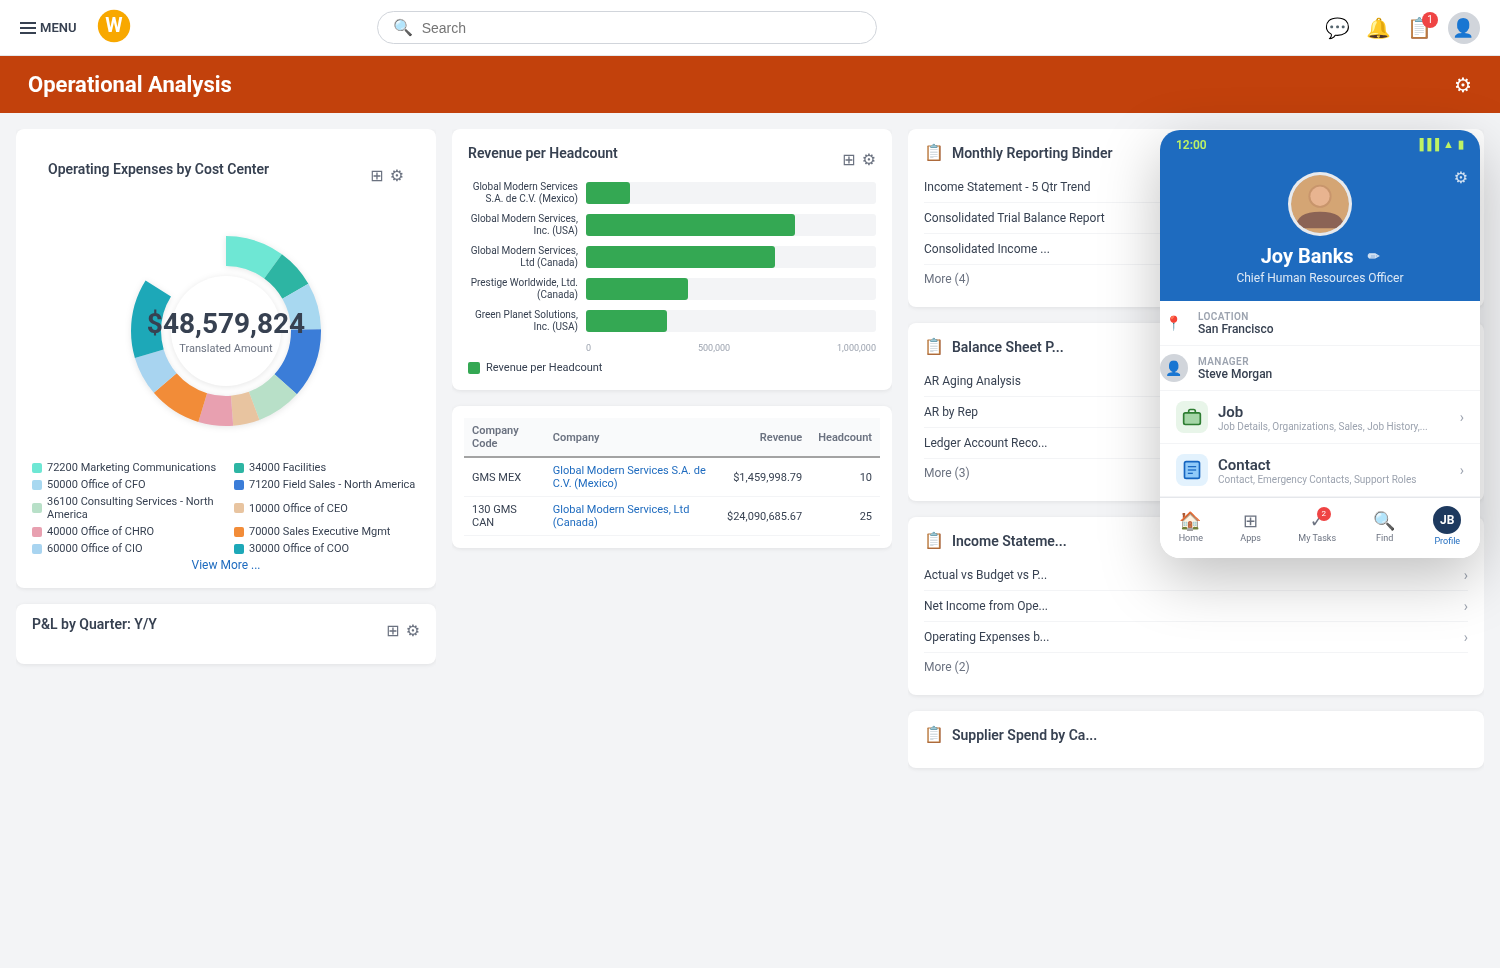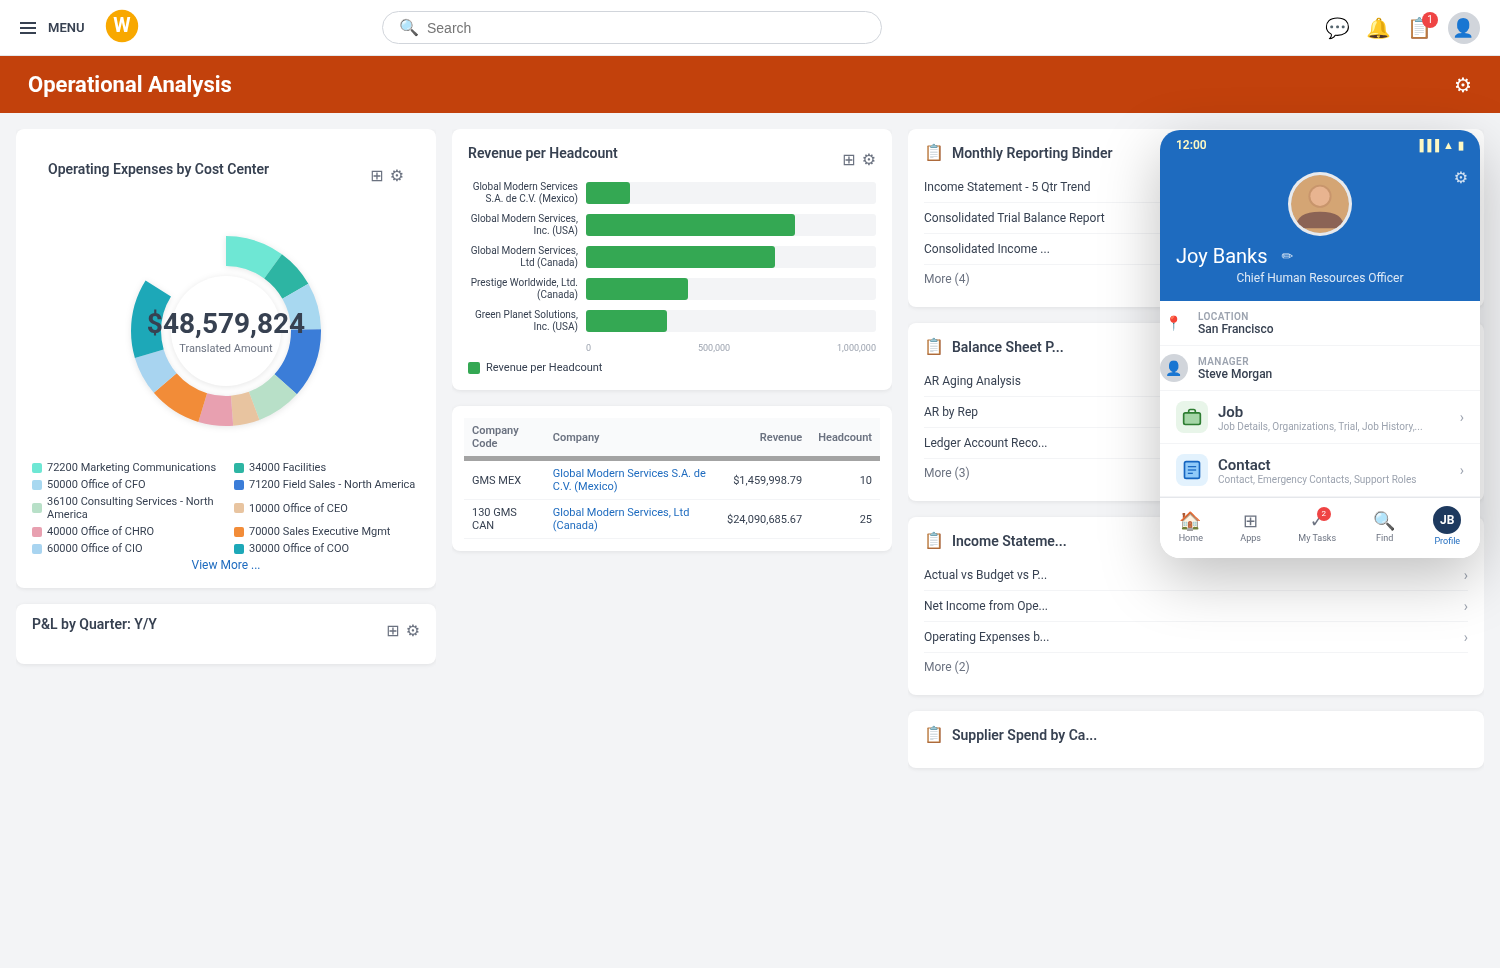--- a/index.html
+++ b/index.html
@@ -4,21 +4,21 @@
   <style>
     * { box-sizing: border-box; margin: 0; padding: 0; }
     body { font-family: -apple-system, BlinkMacSystemFont, 'Segoe UI', Roboto, sans-serif; background: #f3f4f6; overflow: hidden; }
 
     
     .top-nav {
       display: flex; align-items: center; background: #fff;
       height: 56px; padding: 0 20px; border-bottom: 1px solid #e5e7eb;
       position: relative; z-index: 10;
     }
-    .menu-btn { display: flex; align-items: center; gap: 12px; cursor: pointer; font-weight: 600; font-size: 13px; color: #374151; }
+    .menu-btn { display: flex; align-items: center; gap: 4px; cursor: pointer; font-weight: 600; font-size: 13px; color: #374151; }
     .hamburger { display: flex; flex-direction: column; gap: 3px; }
     .hamburger span { display: block; width: 16px; height: 2px; background: #374151; }
     .workday-logo { margin: 0 20px; }
     .workday-logo svg { width: 36px; height: 36px; }
     .search-bar {
       flex: 1; max-width: 500px; margin: 0 auto;
       display: flex; align-items: center;
       border: 1px solid #d1d5db; border-radius: 20px;
       padding: 6px 16px; gap: 8px; background: #fff;
     }
@@ -79,21 +79,21 @@
     .bar-label { font-size: 10px; color: #374151; text-align: right; width: 110px; flex-shrink: 0; line-height: 1.2; }
     .bar-track { flex: 1; background: #f3f4f6; border-radius: 3px; height: 22px; position: relative; }
     .bar-fill { height: 100%; border-radius: 3px; background: #34a853; }
     .bar-axis { display: flex; justify-content: space-between; font-size: 9px; color: #9ca3af; margin-left: 118px; padding-top: 2px; }
     .chart-legend { display: flex; align-items: center; gap: 6px; margin-top: 8px; font-size: 11px; color: #374151; }
     .chart-legend-dot { width: 12px; height: 12px; border-radius: 2px; background: #34a853; }
 
     
     .table-card { padding: 12px; overflow-x: auto; }
     table { width: 100%; border-collapse: collapse; font-size: 11px; }
-    th { background: #f9fafb; color: #6b7280; font-weight: 600; padding: 6px 8px; text-align: left; border-bottom: 5px solid #a3a3a3; }
+    th { background: #f9fafb; color: #6b7280; font-weight: 600; padding: 6px 8px; text-align: left; border-bottom: 2px solid #a3a3a3; }
     td { padding: 6px 8px; border-bottom: 1px solid #f3f4f6; color: #374151; }
     td.link { color: #1e6bbf; cursor: pointer; }
     td.revenue { text-align: right; }
     td.headcount { text-align: right; }
 
     
     .right-col { flex: 1; display: flex; flex-direction: column; gap: 16px; overflow-y: auto; }
     .report-card { padding: 14px 16px; }
     .report-header { display: flex; align-items: center; gap: 8px; margin-bottom: 10px; font-size: 14px; font-weight: 600; color: #374151; }
     .report-icon { color: #6b7280; font-size: 16px; }
@@ -110,23 +110,23 @@
       top: 130px;
       width: 320px;
       background: #fff;
       border-radius: 20px;
       box-shadow: 0 20px 60px rgba(0,0,0,0.25);
       overflow: hidden;
       z-index: 100;
     }
     .phone-status-bar {
       background: #1e6bbf;
-      color: #fef9c3;
+      color: #bef264;
       display: flex;
-      align-items: center;
+      align-items: flex-start;
       justify-content: space-between;
       padding: 8px 16px 4px;
       font-size: 12px;
       font-weight: 600;
     }
     .phone-status-icons { display: flex; gap: 4px; align-items: center; font-size: 11px; }
     .profile-hero {
       background: #1e6bbf;
       padding: 16px;
       text-align: center;
@@ -134,21 +134,21 @@
       position: relative;
     }
     .gear-icon-ph { position: absolute; top: 12px; right: 12px; color: rgba(255,255,255,0.8); font-size: 16px; cursor: pointer; }
     .profile-avatar {
       width: 64px; height: 64px; border-radius: 50%;
       background: #d1d5db; margin: 0 auto 8px;
       border: 3px solid rgba(255,255,255,0.5);
       overflow: hidden; display: flex; align-items: center; justify-content: center;
       font-size: 28px;
     }
-    .profile-name { font-size: 20px; font-weight: 400; display: flex; align-items: center; gap: 14px; }
+    .profile-name { font-size: 20px; font-weight: 700; display: flex; align-items: center; justify-content: center; gap: 14px; }
     .edit-icon { font-size: 14px; cursor: pointer; opacity: 0.8; }
     .profile-title { font-size: 12px; opacity: 0.85; margin-top: 3px; }
     .profile-actions { display: flex; gap: 10px; margin-top: 12px; justify-content: center; }
     .profile-btn {
       padding: 7px 22px; border-radius: 20px; font-size: 13px; font-weight: 600;
       cursor: pointer; border: 2px solid rgba(255,255,255,0.7);
       background: transparent; color: #fff;
     }
     .phone-body { background: #fff; overflow-y: auto; max-height: 380px; }
     .info-section { padding: 10px 16px; border-bottom: 1px solid #f3f4f6; }
@@ -529,21 +529,21 @@
 
     <div class="clickable-row">
       <div class="clickable-row-icon" style="background:#e8f5e9;">
         <svg width="20" height="20" viewBox="0 0 24 24" fill="none">
           <rect x="2" y="7" width="20" height="14" rx="2" stroke="#2e7d32" stroke-width="2" fill="#a5d6a7"></rect>
           <path d="M16 7V5a2 2 0 00-2-2h-4a2 2 0 00-2 2v2" stroke="#2e7d32" stroke-width="2"></path>
         </svg>
       </div>
       <div class="clickable-row-text">
         <div class="clickable-row-label">Job</div>
-        <div class="clickable-row-sub">Job Details, Organizations, Trial, Job History,...</div>
+        <div class="clickable-row-sub">Job Details, Organizations, Sales, Job History,...</div>
       </div>
       <span class="info-chevron">›</span>
     </div>
 
     <div class="clickable-row">
       <div class="clickable-row-icon" style="background:#e3f2fd;">
         <svg width="20" height="20" viewBox="0 0 24 24" fill="none">
           <rect x="3" y="2" width="18" height="20" rx="2" stroke="#1565c0" stroke-width="2" fill="#90caf9"></rect>
           <line x1="7" y1="8" x2="17" y2="8" stroke="#1565c0" stroke-width="1.5"></line>
           <line x1="7" y1="12" x2="17" y2="12" stroke="#1565c0" stroke-width="1.5"></line>

